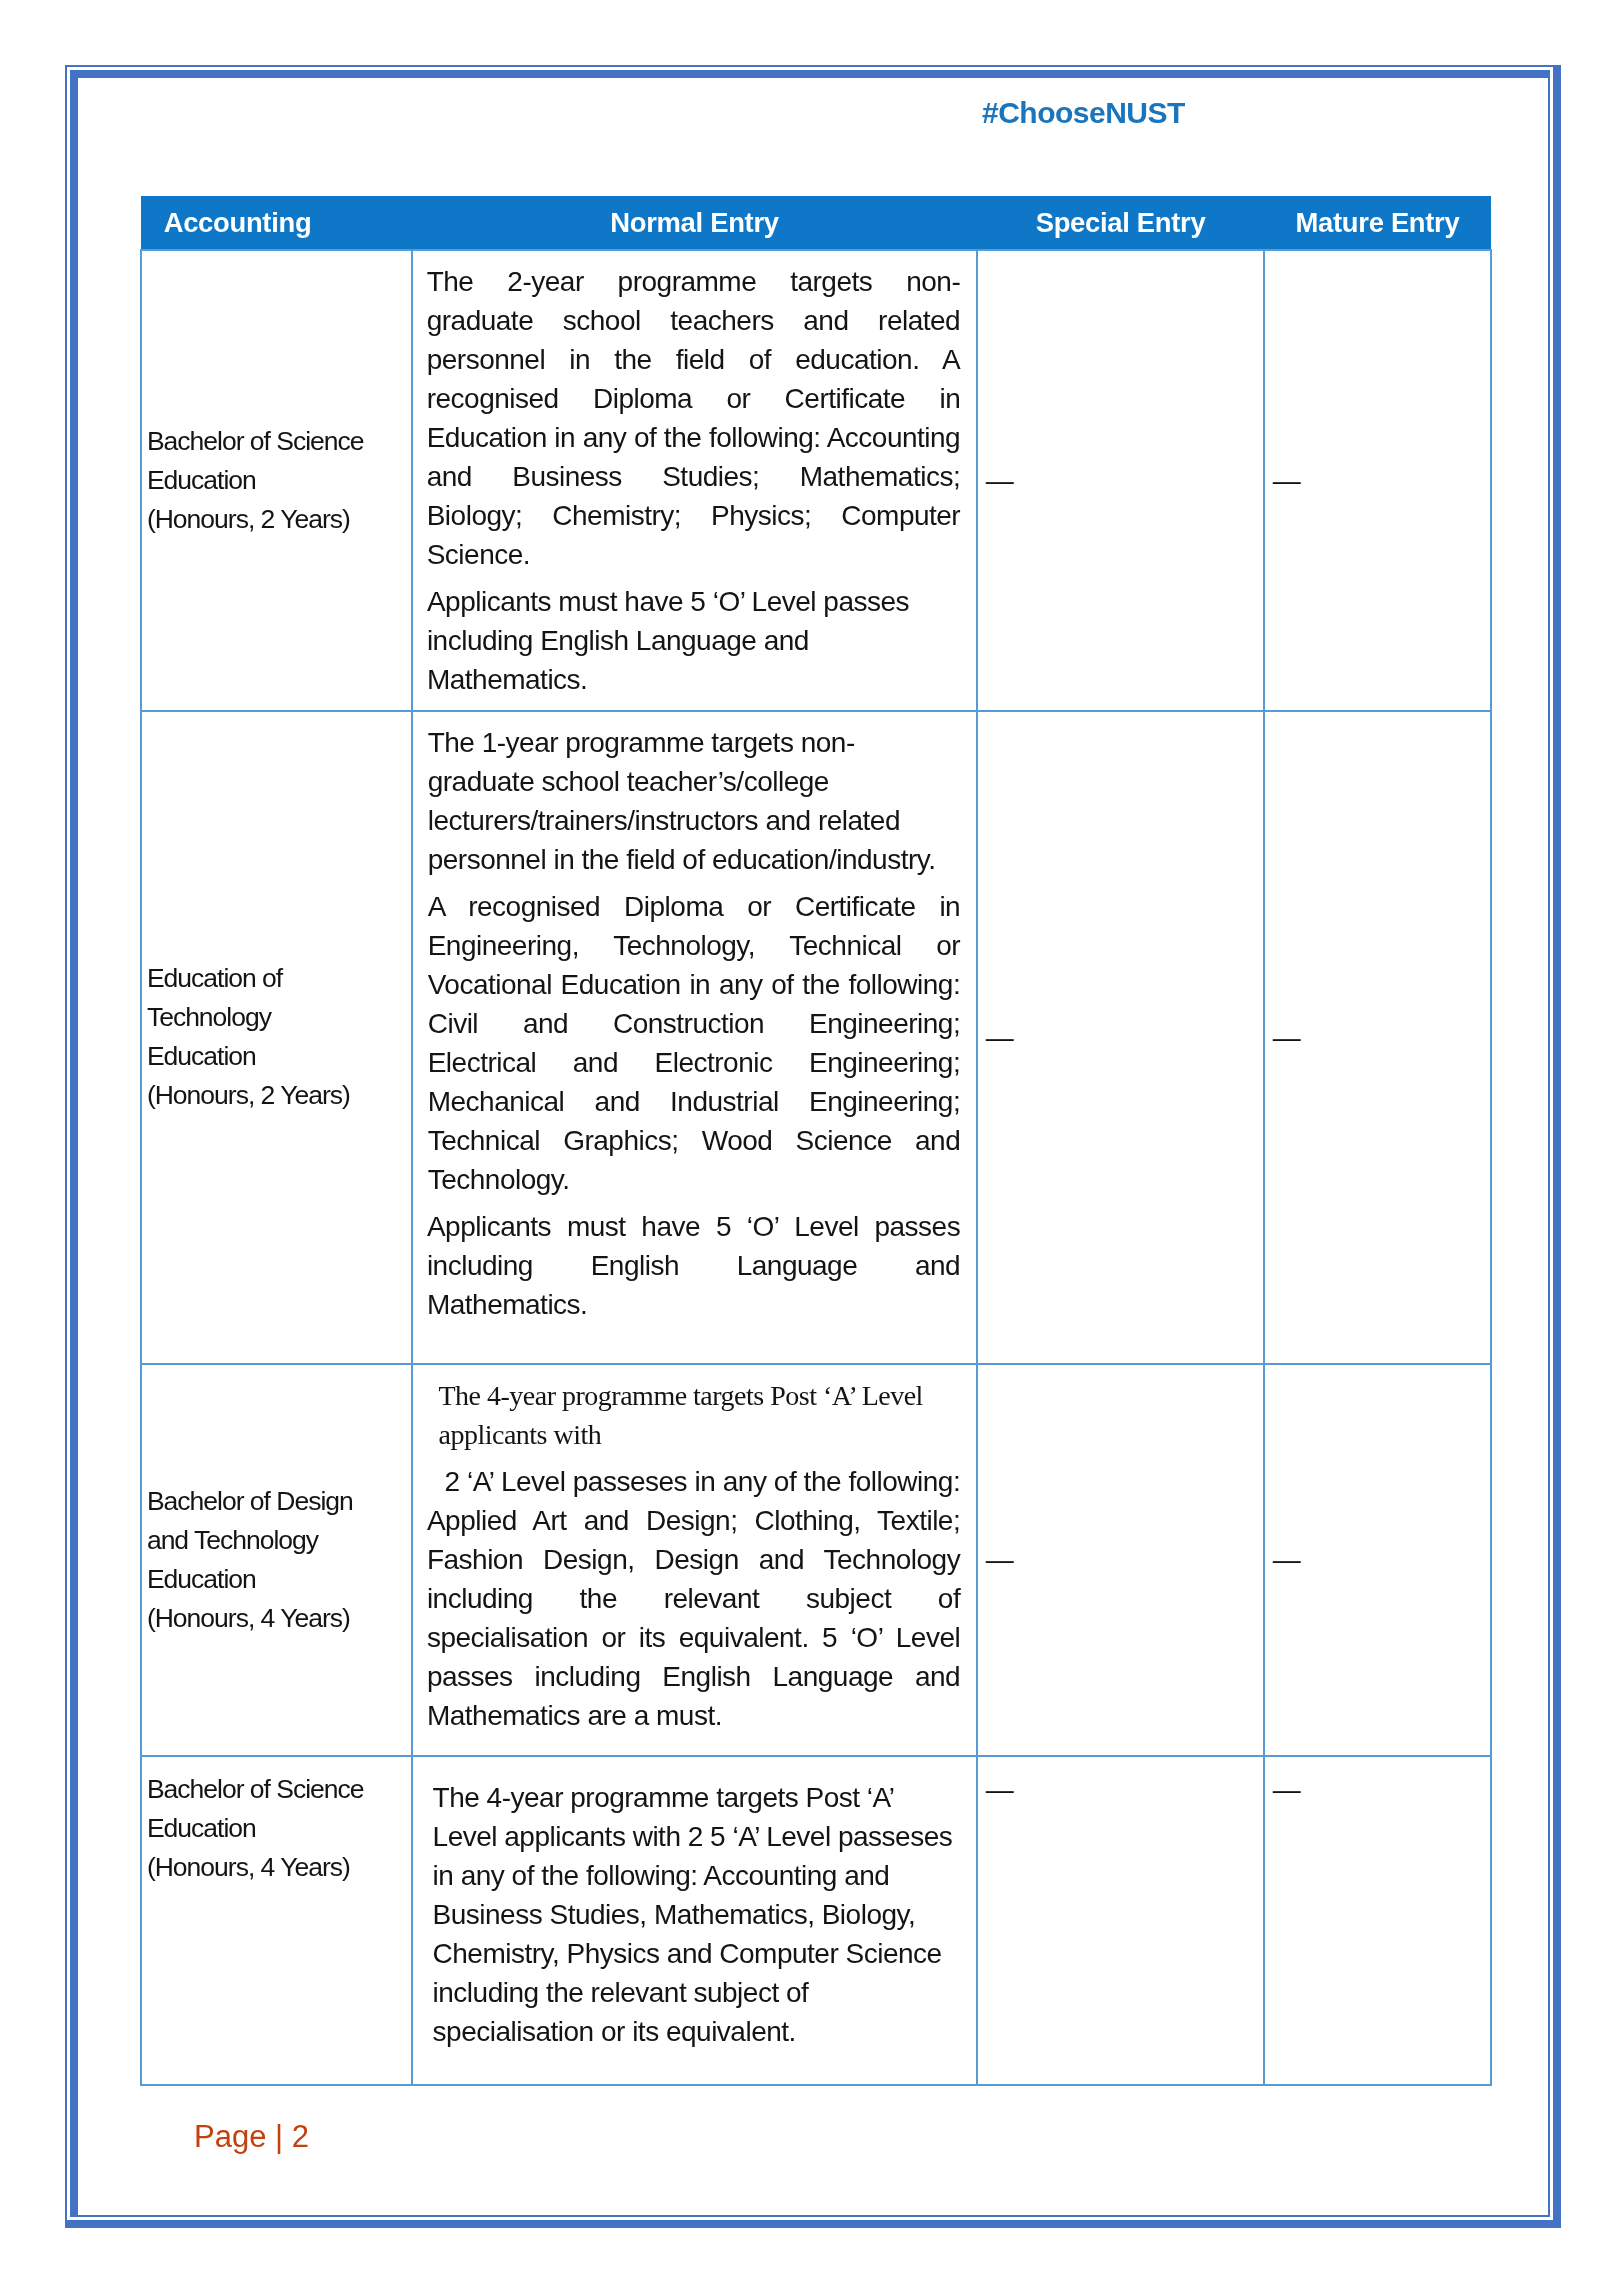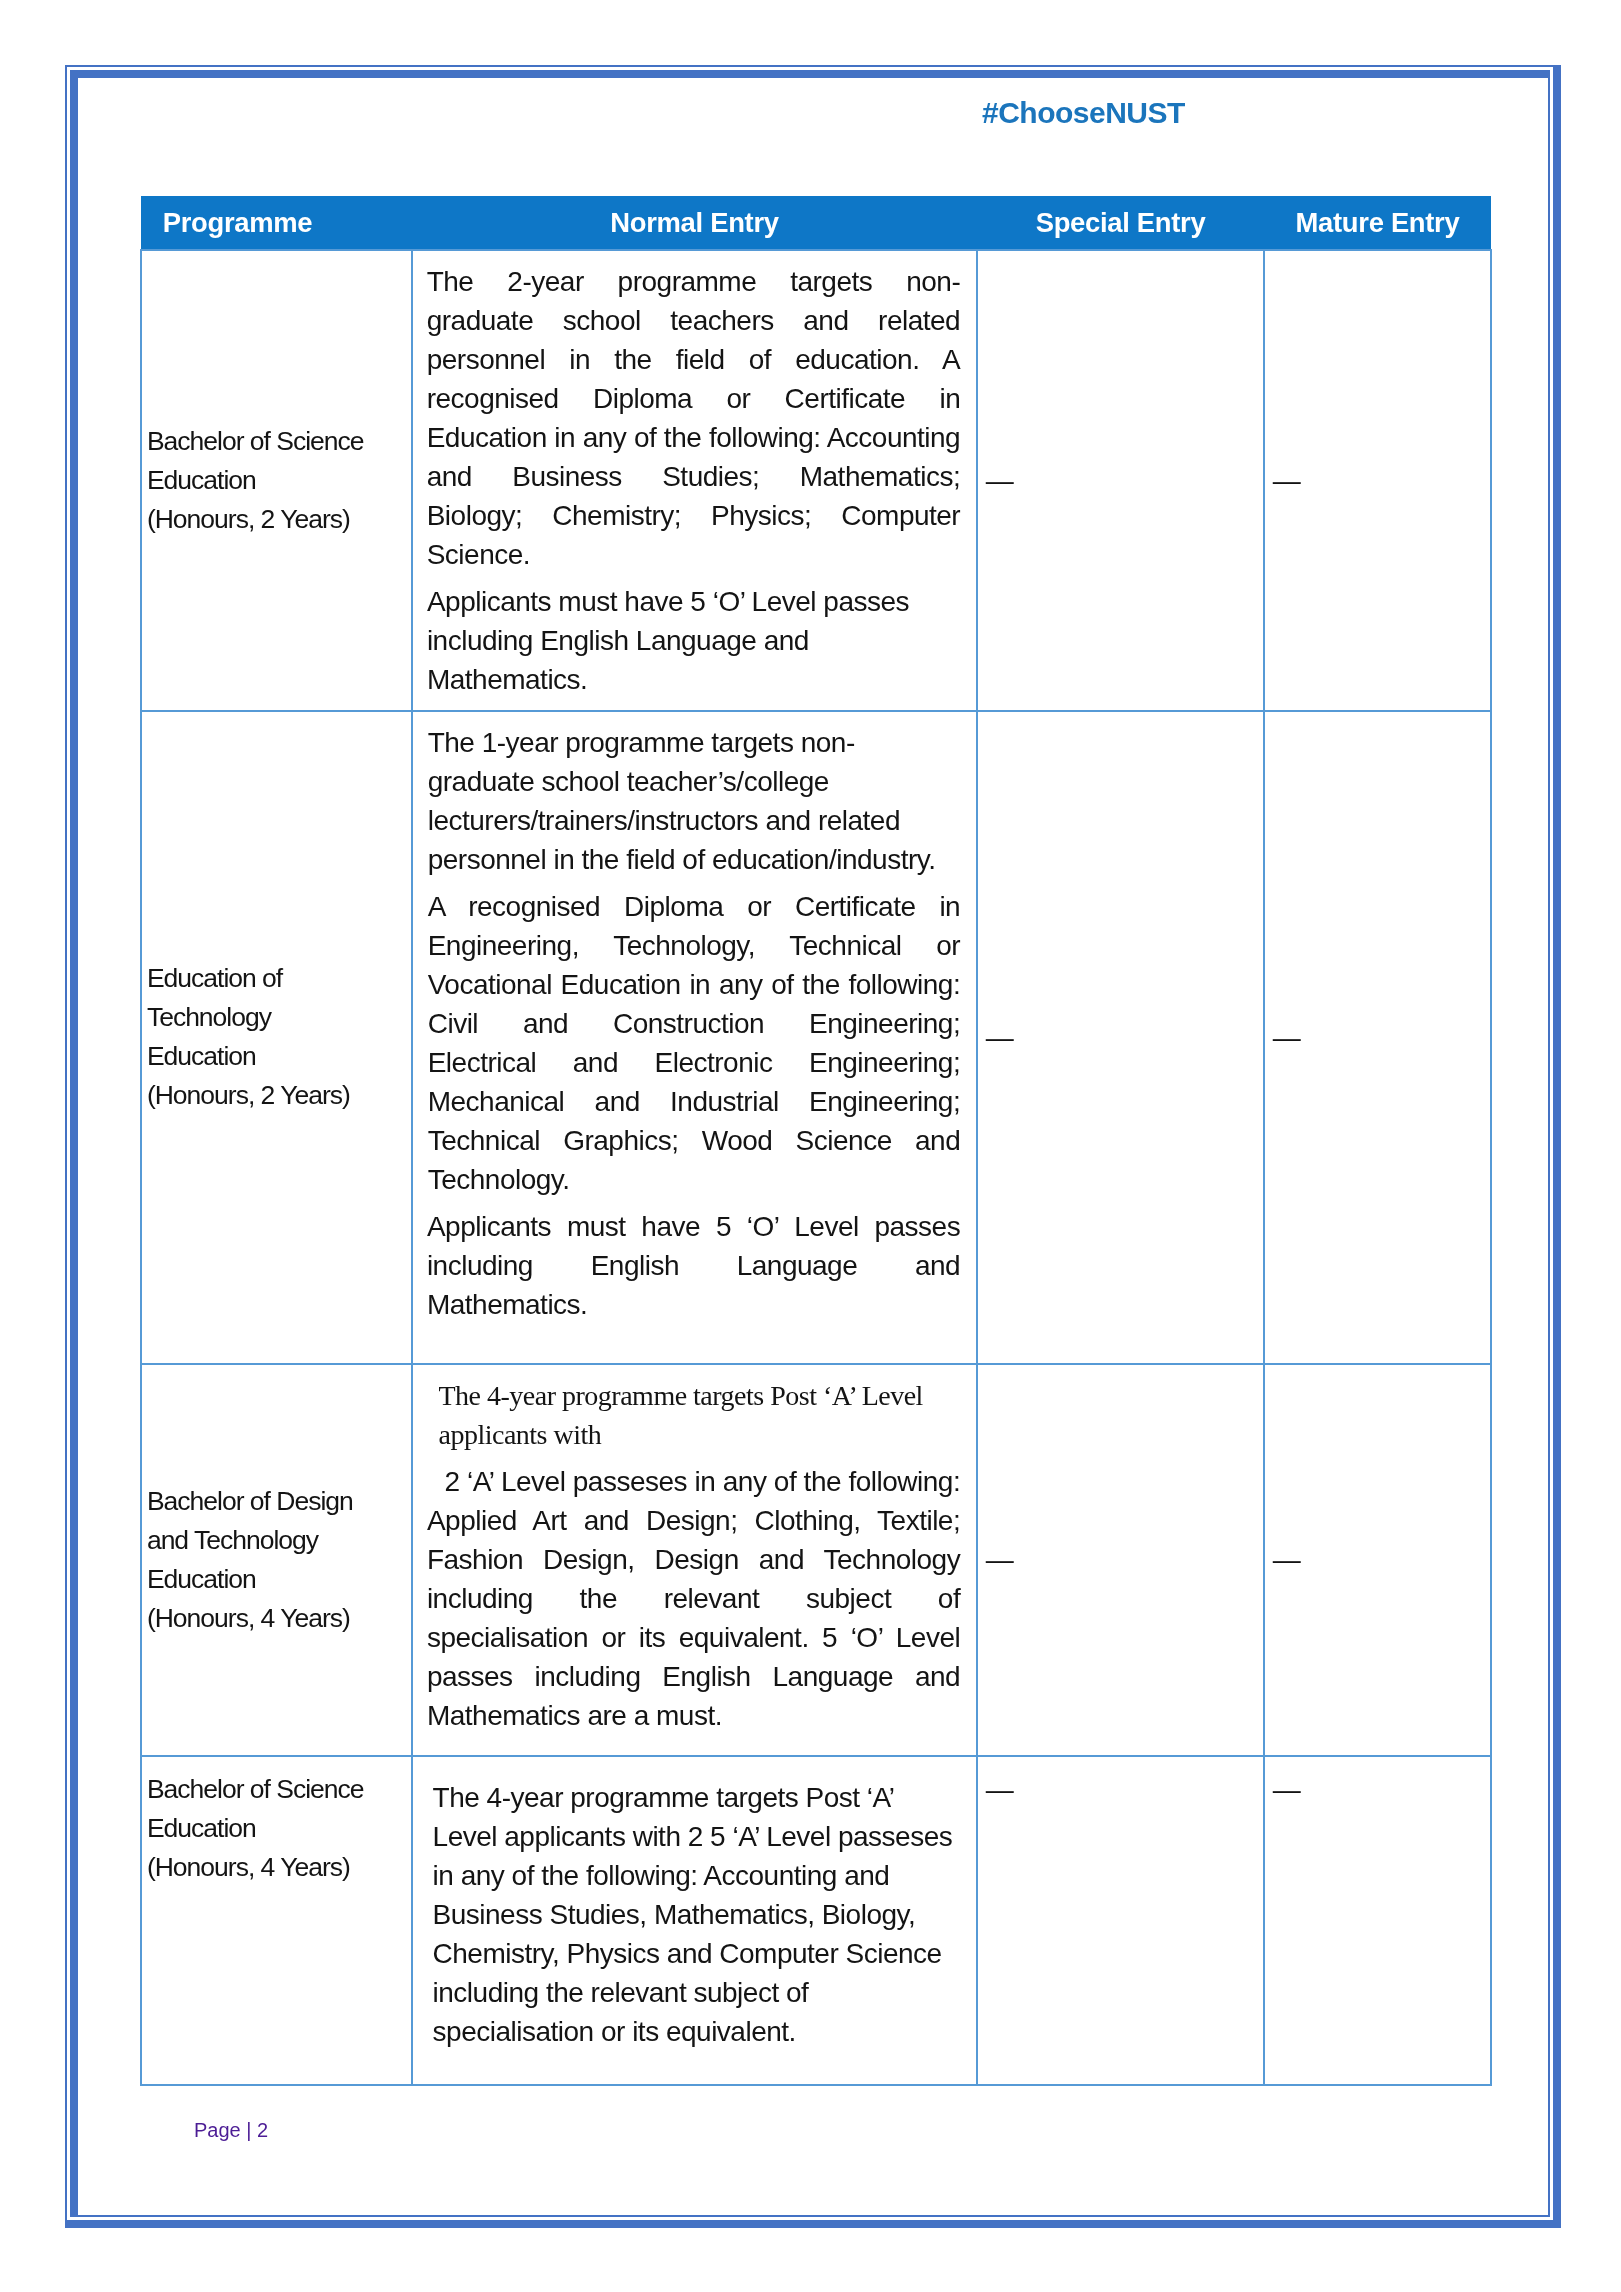--- a/index.html
+++ b/index.html
@@ -96,22 +96,22 @@
   .para { margin: 8px; }
   .just { text-align: justify; }
   .ml8  { margin-left: 7.8px; }
   .ml9  { margin-left: 8.8px; }
   .ml14 { margin-left: 13.7px; }
   .ml20 { margin-left: 19.6px; font-family: Liberation Serif, serif; }
   .ti18 { text-indent: 17.6px; }
   .footer {
     position: absolute;
     left: 194px; top: 2119px;
-    font-size: 20px;
-    color: #4c1d95;
+    font-size: 31px;
+    color: #c2410c;
   }
 </style>
 </head>
 <body>
 
 <div class="page">
 
   <div class="pb-outer">
     <div class="pb-inner"></div>
   </div>
@@ -120,21 +120,21 @@
 
   <table class="prog-table">
     <colgroup>
       <col style="width:271px">
       <col style="width:565px">
       <col style="width:287px">
       <col style="width:227px">
     </colgroup>
     <thead>
       <tr>
-        <th class="th-programme">Programme</th>
+        <th class="th-programme">Accounting</th>
         <th>Normal Entry</th>
         <th>Special Entry</th>
         <th>Mature Entry</th>
       </tr>
     </thead>
     <tbody>
 
       <tr style="height:441px">
         <td class="prog-cell">
           <div class="pline">Bachelor of Science</div>

